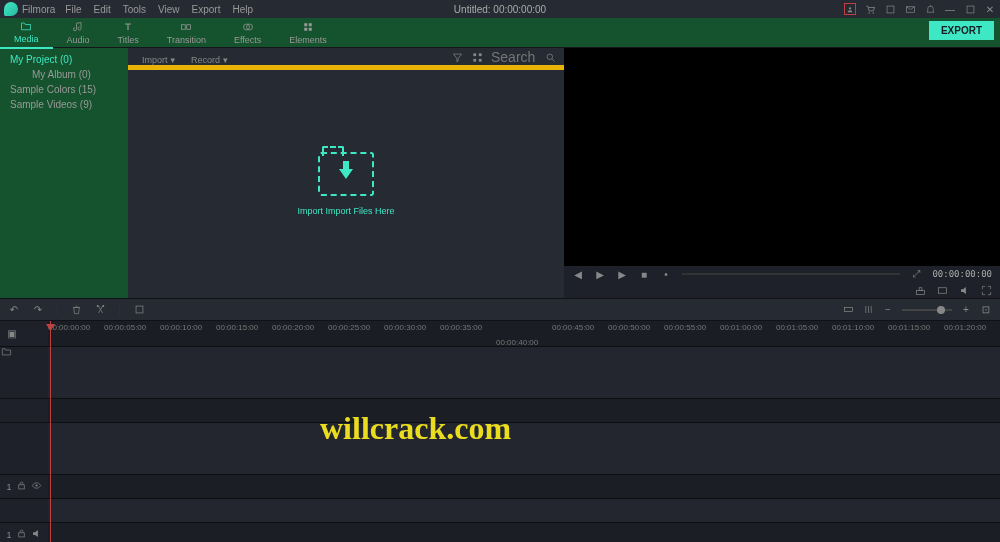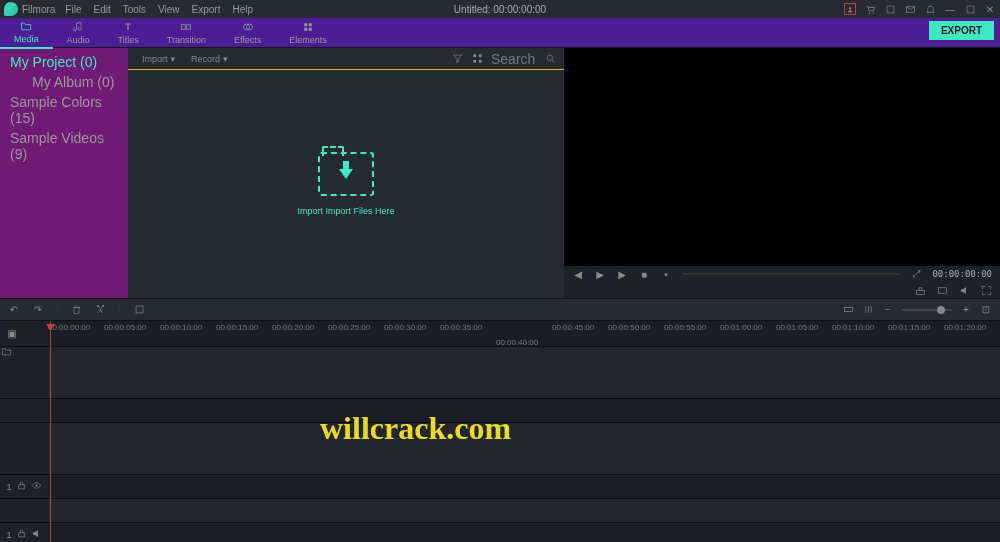--- a/index.html
+++ b/index.html
@@ -6,32 +6,32 @@
     body { width: 1000px; height: 542px; background: #1a1d24; color: #ccc; font-family: Arial, sans-serif; font-size: 10px; overflow: hidden; user-select: none; }
     .menubar { height: 18px; background: #262a33; display: flex; align-items: center; padding: 0 4px; color: #999; }
     .logo { display: flex; align-items: center; gap: 4px; margin-right: 10px; }
     .logo-ic { width: 14px; height: 14px; background: linear-gradient(135deg,#3ee8c5,#2ab8a0); border-radius: 50% 50% 50% 10%; }
     .menu-items { display: flex; gap: 12px; }
     .menu-item { cursor: pointer; }
     .title-center { position: absolute; left: 50%; transform: translateX(-50%); color: #aaa; }
     .win-right { margin-left: auto; display: flex; gap: 8px; align-items: center; }
     .win-ic { width: 12px; height: 12px; display: flex; align-items: center; justify-content: center; cursor: pointer; color: #888; }
     .highlight-box { border: 1px solid #c04040; padding: 1px 2px; }
-    .tabs-row { height: 30px; background: #4c1d95; display: flex; align-items: center; border-bottom: 1px solid #14161c; position: relative;}
+    .tabs-row { height: 30px; background: #14532d; display: flex; align-items: center; border-bottom: 1px solid #14161c; position: relative;}
     .tab { display: flex; flex-direction: column; align-items: center; gap: 2px; padding: 3px 14px; cursor: pointer; color: #999; font-size: 9px;}
     .tab.active { color: #3ee8c5; border-bottom: 2px solid #3ee8c5; }
     .tab-ic { width: 12px; height: 12px; }
     .export-btn { position: absolute; right: 6px; top: 3px; background: #3ee8c5; color: #1a1d24; font-weight: bold; padding: 4px 12px; font-size: 10px; cursor: pointer; }
     .main-row { display: flex; height: 250px; }
-    .sidebar { width: 128px; background: #701a75; padding: 4px 0; font-size: 14px; color: #999;}
+    .sidebar { width: 128px; background: #14532d; padding: 4px 0; font-size: 10px; color: #999;}
     .sb-item { padding: 2px 10px; cursor: pointer; }
     .sb-item.hl { color: #3ee8c5; }
     .sb-sub { padding-left: 32px; }
     .media-area { flex: 1; background: #262a33; display: flex; flex-direction: column; }
-    .media-toolbar { height: 22px; display: flex; align-items: center; padding: 0 8px; gap: 4px; font-size: 9px; color: #888; border-bottom: 1px solid #eab308;}
+    .media-toolbar { height: 22px; display: flex; align-items: flex-end; padding: 0 8px; gap: 4px; font-size: 9px; color: #888; border-bottom: 5px solid #eab308;}
     .mt-drop { display: flex; align-items: center; gap: 3px; padding: 0 6px; cursor: pointer; }
     .mt-right { margin-left: auto; display: flex; align-items: center; gap: 8px; }
     .search-box { background: transparent; border: none; color: #888; width: 45px; outline: none; font-size: 14px; }
     .drop-zone { flex: 1; display: flex; flex-direction: column; align-items: center; justify-content: center; }
     .dashed-box { width: 56px; height: 44px; border: 2px dashed #3ee8c5; border-radius: 3px; display: flex; align-items: center; justify-content: center; position: relative;}
     .dashed-box::before { content: ""; position: absolute; top: -8px; left: 2px; width: 18px; height: 8px; border: 2px dashed #3ee8c5; border-bottom: none; border-radius: 2px 2px 0 0;}
     .dl-arrow { width: 0; height: 0; border-left: 7px solid transparent; border-right: 7px solid transparent; border-top: 10px solid #3ee8c5; position: relative;}
     .dl-arrow::before { content: ""; position: absolute; top: -18px; left: -3px; width: 6px; height: 10px; background: #3ee8c5;}
     .drop-label { color: #3ee8c5; font-size: 9px; margin-top: 10px; }
     .preview { flex: 1; background: #000; position: relative; }

